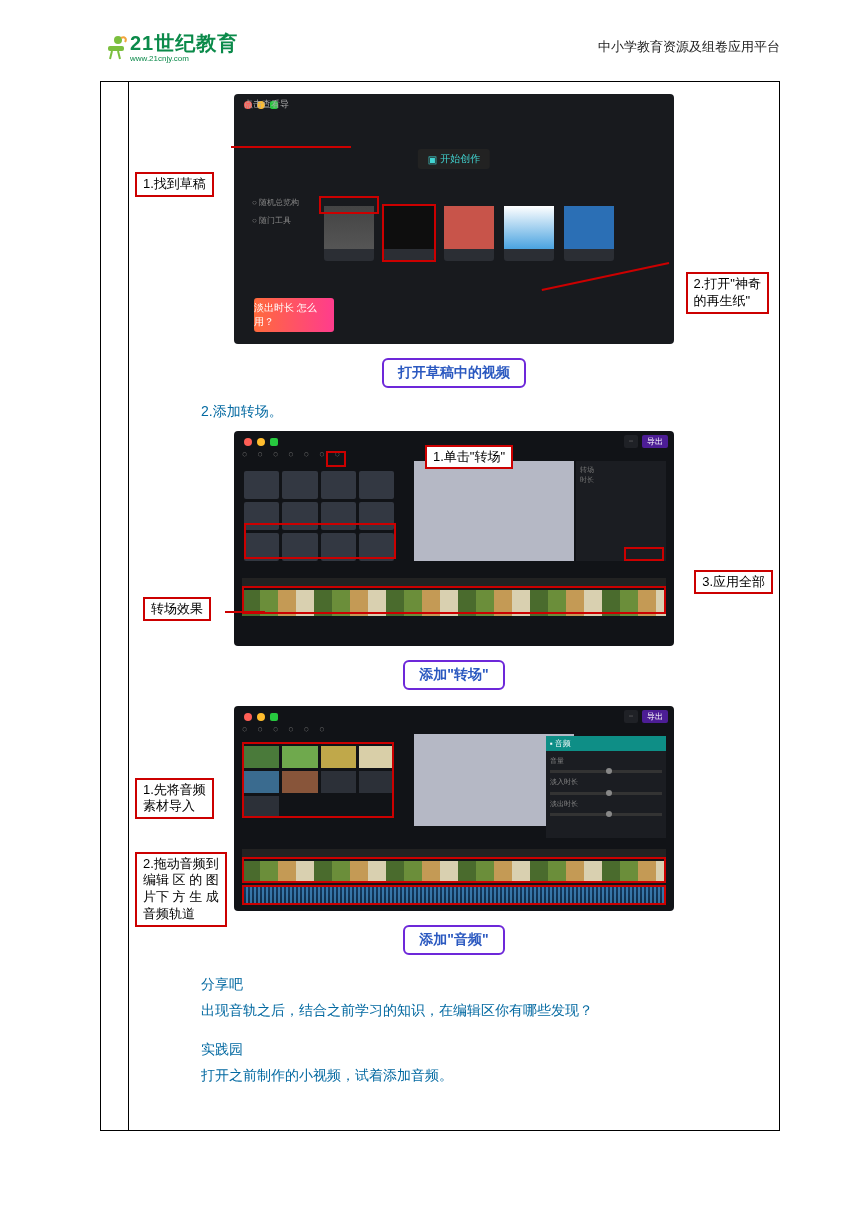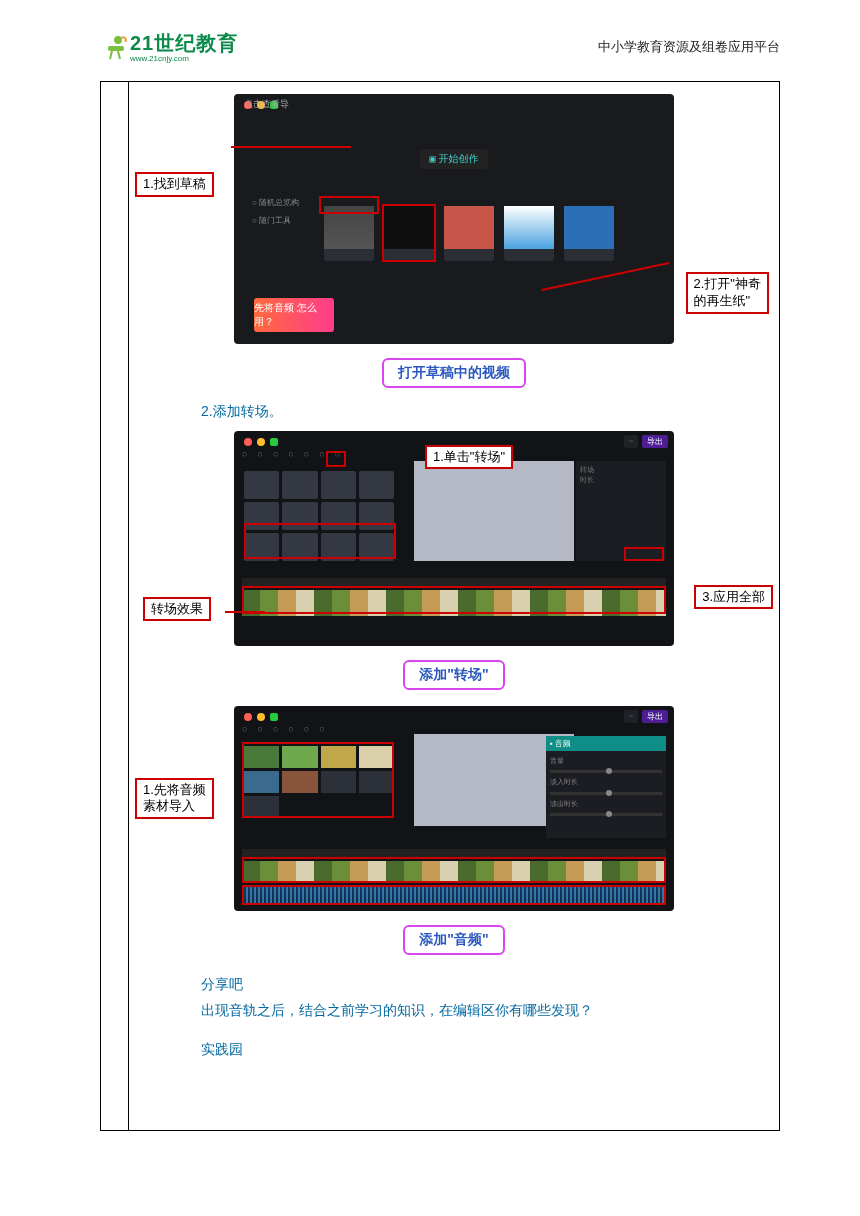--- a/index.html
+++ b/index.html
@@ -18,30 +18,30 @@
   .col-l { width: 28px; border-right: 1px solid #000; }
   .col-r { flex: 1; padding: 6px 16px 10px 16px; position: relative; display: flex; flex-direction: column; align-items: center; }
 
   
   .fig { width: 440px; background: #181a1e; border-radius: 4px; position: relative; margin: 6px auto; }
   .fig1 { height: 250px; }
   .fig2 { height: 215px; }
   .fig3 { height: 205px; }
   .fig-editor { background: #111317; }
 
-  .caption { border: 2px solid #d946ef; color: #2b59c0; font-weight: 600; padding: 4px 14px; border-radius: 6px; font-size: 14px; margin: 8px auto 10px; display: inline-block; }
+  .caption { border: 2px solid #6d28d9; color: #2b59c0; font-weight: 600; padding: 4px 14px; border-radius: 6px; font-size: 14px; margin: 8px auto 10px; display: inline-block; }
   .body-text { align-self: flex-start; margin-left: 56px; font-size: 14px; color: #0369a1; line-height: 1.9; }
 
   
   .callout { position: absolute; border: 2px solid #cc0000; background: #fff; color: #000; font-size: 13px; padding: 2px 6px; line-height: 1.3; white-space: nowrap; }
   .redbox { position: absolute; border: 2px solid #cc0000; }
 
   
   .f1-top { position: absolute; left: 0; right: 0; top: 0; height: 20px; display:flex; align-items:center; padding:0 10px; color:#aaa; font-size:9px; }
-  .f1-newbtn { position:absolute; top:55px; left:50%; transform:translateX(-50%); background:#222; color:#41d4d1; font-size:10px; padding:3px 10px; border-radius:3px; display:flex; align-items:center; gap:3px;font-family:Liberation Mono, monospace;}
+  .f1-newbtn { position:absolute; top:55px; left:50%; transform:translateX(-50%); background:#222; color:#41d4d1; font-size:10px; padding:3px 10px; border-radius:3px; display:flex; align-items:center; gap:3px;}
   .f1-newbtn::before{content:"▣"; font-size:10px;}
   .f1-row { position: absolute; top: 112px; left: 90px; display: flex; gap: 10px; }
   .thumb { width: 50px; height: 55px; background: #2b2e34; border-radius: 3px; display:flex; flex-direction:column; }
   .thumb-img{flex:1; background:#3a3d44;}
   .thumb-lbl{height:12px;}
   .f1-side { position:absolute; left:18px; top:100px; width:60px; color:#888; font-size:8px; line-height:2.2; }
   .f1-side div{display:flex; align-items:center; gap:4px;}
   .f1-banner { position:absolute; left:20px; bottom:12px; width:80px; height:34px; background:linear-gradient(90deg,#ff6a3c,#ff3c8d); border-radius:3px; color:#fff; font-size:10px; display:flex; align-items:center; justify-content:center; }
   .f1-top-traffic{position:absolute; left:10px; top:7px; display:flex; gap:5px;}
   .dot{width:8px;height:8px;border-radius:50%;}
@@ -164,21 +164,21 @@
               </div>
             <div class="thumb">
                 <div class="thumb-img"></div>
                 <div class="thumb-lbl"></div>
               </div>
             <div class="thumb">
                 <div class="thumb-img"></div>
                 <div class="thumb-lbl"></div>
               </div>
           </div>
-          <div class="f1-banner">先将音频
+          <div class="f1-banner">淡出时长
 怎么用？</div>
           <div class="redbox f1-draft-box"></div>
           <div class="redbox f1-thumb2-box"></div>
         </div>
 
         <div class="callout" style="left:-10px; top:48px;margin-top:36px;">1.找到草稿</div>
         <div class="leader" style="left:86px; top:58px; width:120px; height:2px;"></div>
         <div class="callout" style="right:-6px; top:184px; white-space:pre-line;">2.打开"神奇
 的再生纸"</div>
         <div class="leader" style="right:94px; top:174px; width:130px; height:2px; transform:rotate(-12deg); transform-origin:right;"></div>
@@ -226,21 +226,21 @@
           <div class="timeline">
             <div class="tl-ruler"></div>
             <div class="tl-track"></div>
           </div>
           <div class="redbox f2-tr-box"></div>
           <div class="redbox f2-drag-box"></div>
           <div class="redbox f2-apply-box"></div>
           <div class="redbox f2-track-box"></div>
         </div>
         <div class="callout" style="left:280px; top:20px;">1.单击"转场"</div>
-        <div class="callout" style="right:-10px; top:160px;">3.应用全部</div>
+        <div class="callout" style="right:-10px; top:145px;">3.应用全部</div>
         <div class="callout" style="left:-2px; top:172px;">转场效果</div>
         <div class="leader" style="left:80px; top:186px; width:40px; height:2px;"></div>
       </div>
       <div class="caption">添加"转场"</div>
 
 
       <div class="figwrap">
         <div class="fig fig3 fig-editor">
           <div class="f1-top-traffic">
               <div class="dot r"></div>
@@ -283,25 +283,30 @@
             <div class="tl-ruler"></div>
             <div class="tl-track" style="height:22px;"></div>
             <div class="tl-audio"></div>
           </div>
           <div class="redbox f3-import-box"></div>
           <div class="redbox f3-track-box"></div>
           <div class="redbox f3-audio-box"></div>
         </div>
         <div class="callout" style="left:-10px; top:78px; white-space:pre-line;">1.先将音频
 素材导入</div>
+        <div class="callout" style="left:-10px; top:152px; white-space:pre-line;">2.拖动音频到
+编辑 区 的 图
+片下 方 生 成
+音频轨道</div>
       </div>
       <div class="caption">添加"音频"</div>
 
       <div class="spacer"></div>
       <div class="body-text">分享吧</div>
       <div class="body-text">出现音轨之后，结合之前学习的知识，在编辑区你有哪些发现？</div>
       <div class="spacer"></div>
         <div class="spacer"></div>
       <div class="body-text">实践园</div>
+      <div class="body-text">打开之前制作的小视频，试着添加音频。</div>
 
     </div>
   </div>
 </div>
 
 </body></html>

